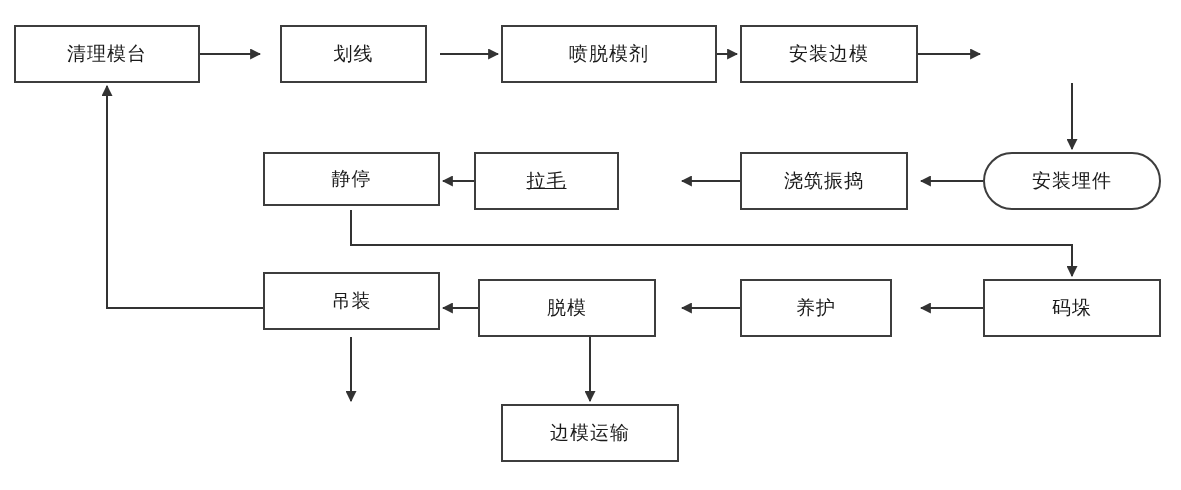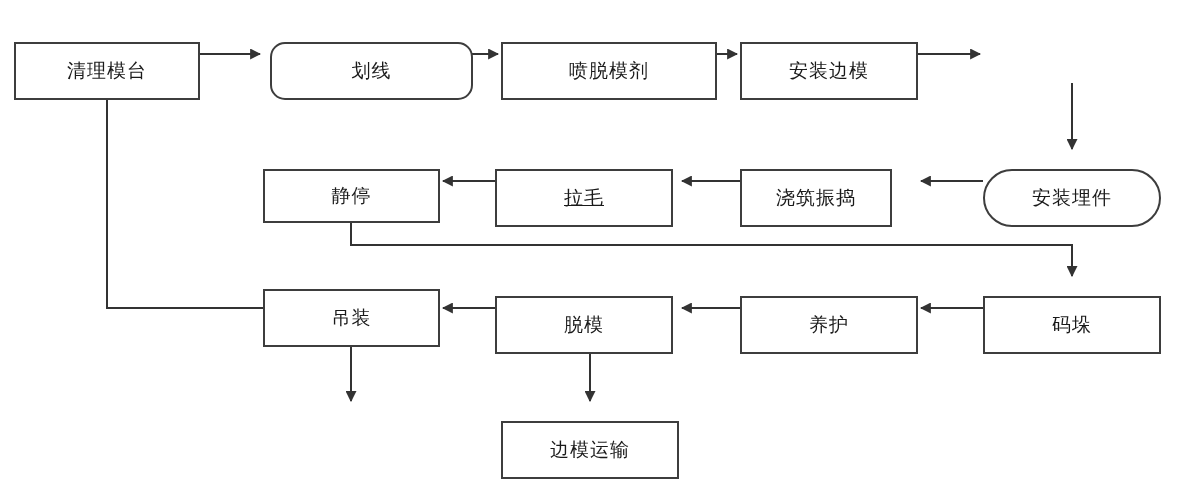--- a/index.html
+++ b/index.html
@@ -36,21 +36,20 @@
     position: absolute;
     border: 2px solid var(--box-border);
     background: var(--box-fill);
     color: var(--text);
     display: flex;
     align-items: center;
     justify-content: center;
     font-size: 19px;
     letter-spacing: 1px;
     white-space: nowrap;
-    margin-top: 17px;
   }
 </style>
 </head>
 <body>
 
 <div class="canvas">
 
   <svg class="arrow-layer" width="1181" height="490" viewBox="0 0 1181 490" xmlns="http://www.w3.org/2000/svg">
     <defs>
       <marker id="arrowhead" viewBox="0 0 10 10" refX="9" refY="5" markerWidth="11" markerHeight="11" orient="auto" markerUnits="userSpaceOnUse">
@@ -68,29 +67,29 @@
     <path class="edge" d="M351,210 V245 H1072 V276" marker-end="url(#arrowhead)"></path>
     <path class="edge" d="M983,308 H921" marker-end="url(#arrowhead)"></path>
     <path class="edge" d="M740,308 H682" marker-end="url(#arrowhead)"></path>
     <path class="edge" d="M501,308 H443" marker-end="url(#arrowhead)"></path>
     <path class="edge" d="M263,308 H107 V86" marker-end="url(#arrowhead)"></path>
     <path class="edge" d="M351,337 V401" marker-end="url(#arrowhead)"></path>
     <path class="edge" d="M590,337 V401" marker-end="url(#arrowhead)"></path>
   </svg>
 
   <div class="node" style="left:14px;  top:25px;  width:186px; height:58px;">清理模台</div>
-  <div class="node" style="left:270px; top:25px;  width:203px; height:58px;border-radius:15px;">划线</div>
+  <div class="node" style="left:280px; top:25px;  width:147px; height:58px;">划线</div>
   <div class="node" style="left:501px; top:25px;  width:216px; height:58px;">喷脱模剂</div>
   <div class="node" style="left:740px; top:25px;  width:178px; height:58px;">安装边模</div>
 
   <div class="node" style="left:263px; top:152px; width:177px; height:54px;">静停</div>
-  <div class="node" style="left:495px; top:152px; width:178px; height:58px;text-decoration:underline;">拉毛</div>
-  <div class="node" style="left:740px; top:152px; width:152px; height:58px;">浇筑振捣</div>
+  <div class="node" style="left:474px; top:152px; width:145px; height:58px;text-decoration:underline;">拉毛</div>
+  <div class="node" style="left:740px; top:152px; width:168px; height:58px;">浇筑振捣</div>
   <div class="node" style="left:983px; top:152px; width:178px; height:58px;border-radius:29px;">安装埋件</div>
 
   <div class="node" style="left:263px; top:272px; width:177px; height:58px;">吊装</div>
-  <div class="node" style="left:495px; top:279px; width:178px; height:58px;">脱模</div>
-  <div class="node" style="left:740px; top:279px; width:178px; height:58px;">养护</div>
+  <div class="node" style="left:478px; top:279px; width:178px; height:58px;">脱模</div>
+  <div class="node" style="left:740px; top:279px; width:152px; height:58px;">养护</div>
   <div class="node" style="left:983px; top:279px; width:178px; height:58px;">码垛</div>
 
   <div class="node" style="left:501px; top:404px; width:178px; height:58px;text-align:center;">边模运输</div>
 
 </div>
 
 </body></html>

